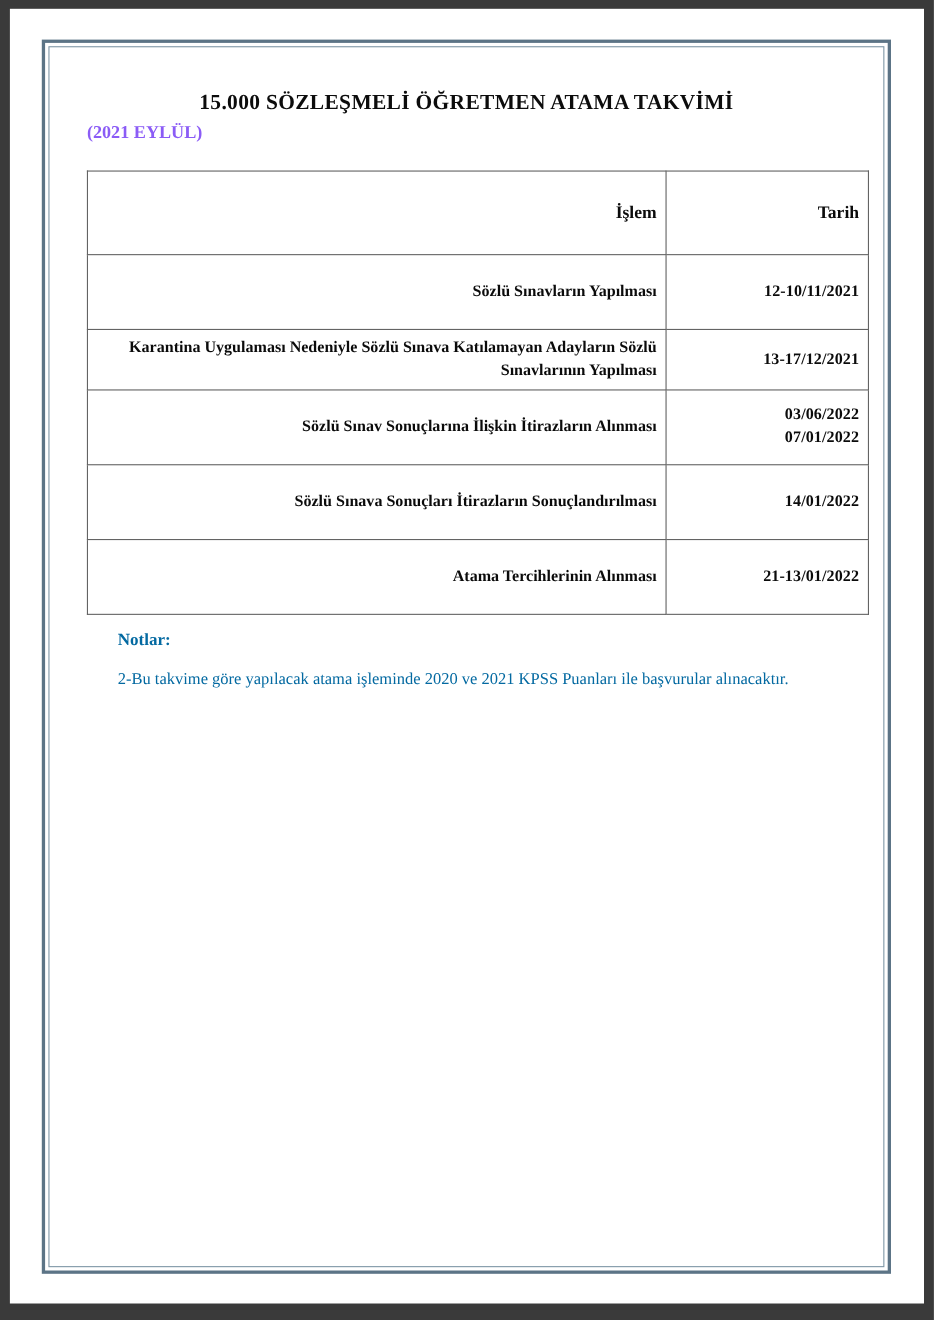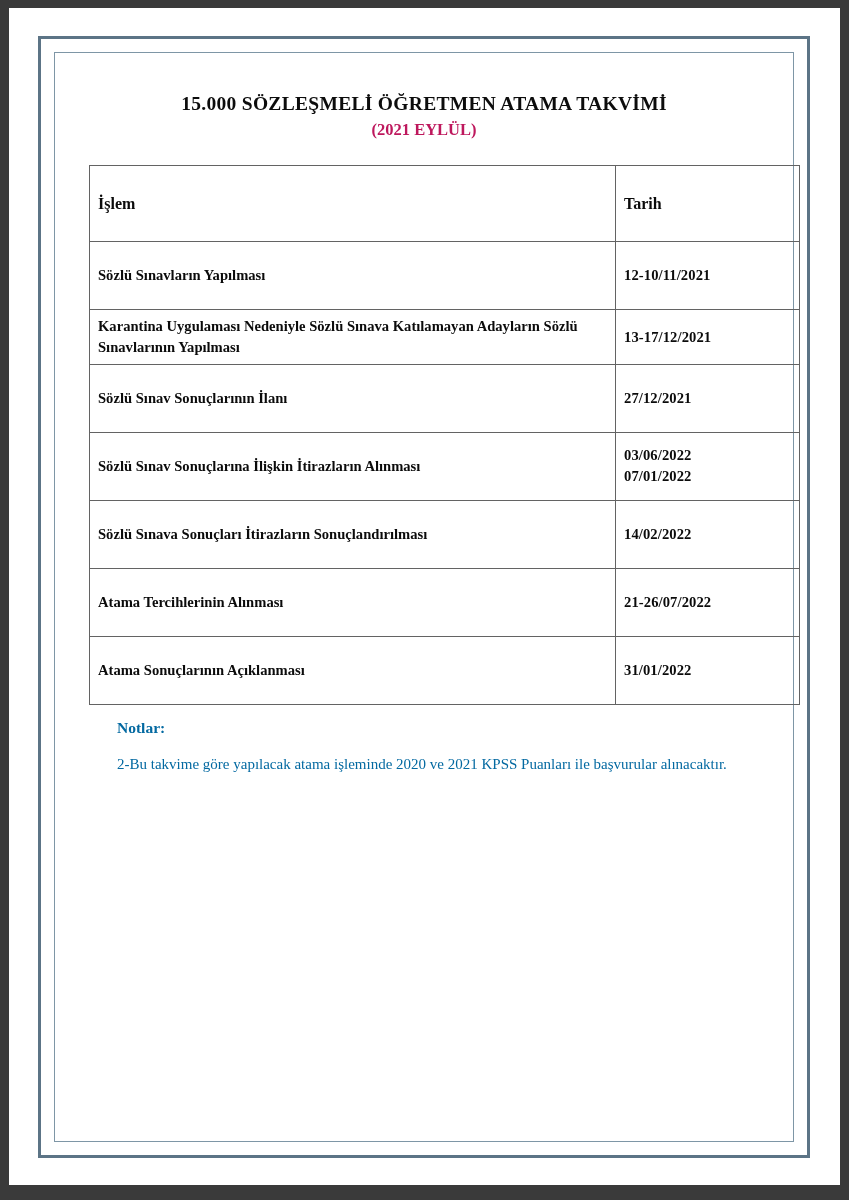--- a/index.html
+++ b/index.html
@@ -29,21 +29,21 @@
 
   
   .page-frame {
     position: absolute;
     left: 29px;
     top: 28px;
     width: 772px;
     height: 1122px;
     border: 3px solid #5c7486;
     box-sizing: border-box;
-    padding: 13px;
+    padding: 3px;
   }
   .page-frame-inner {
     width: 100%;
     height: 100%;
     border: 1px solid #7e96a6;
     box-sizing: border-box;
     position: relative;
   }
 
   .doc-body {
@@ -59,40 +59,39 @@
   
   .doc-title {
     text-align: center;
     font-weight: bold;
     font-size: 19.5px;
     letter-spacing: 0.3px;
     color: #0c0c0c;
     line-height: 1.32;
   }
   .doc-subtitle {
-    text-align: center;
     font-weight: bold;
     font-size: 16.5px;
-    color: #be185d;
+    color: #8b5cf6;
     line-height: 1.3;
     margin-top: 2px;
   }
 
   
   .schedule-table {
     margin-top: 25px;
     width: 710px;
     border-collapse: collapse;
     table-layout: fixed;
     color: #0b0b0b;
   }
   .schedule-table td,
   .schedule-table th {
     border: 1px solid #636363;
-    text-align: left;
+    text-align: right;
     vertical-align: middle;
     font-weight: bold;
     padding: 6px 8px;
     box-sizing: border-box;
   }
   .col-islem { width: 526px; }
   .col-tarih { width: 184px; }
 
   .schedule-table thead th {
     height: 76px;
@@ -154,39 +153,31 @@
           <tbody id="schedule-body">
               <tr class="row-tall">
                 <td class="cell-task">Sözlü Sınavların Yapılması</td>
                 <td class="cell-date">12-10/11/2021</td>
               </tr>
               <tr class="row-short">
                 <td class="cell-task">Karantina Uygulaması Nedeniyle Sözlü Sınava Katılamayan Adayların Sözlü Sınavlarının Yapılması</td>
                 <td class="cell-date">13-17/12/2021</td>
               </tr>
               <tr class="row-tall">
-                <td class="cell-task">Sözlü Sınav Sonuçlarının İlanı</td>
-                <td class="cell-date">27/12/2021</td>
-              </tr>
-              <tr class="row-tall">
                 <td class="cell-task">Sözlü Sınav Sonuçlarına İlişkin İtirazların Alınması</td>
                 <td class="cell-date">03/06/2022
 07/01/2022</td>
               </tr>
               <tr class="row-tall">
                 <td class="cell-task">Sözlü Sınava Sonuçları İtirazların Sonuçlandırılması</td>
-                <td class="cell-date">14/02/2022</td>
+                <td class="cell-date">14/01/2022</td>
               </tr>
               <tr class="row-tall">
                 <td class="cell-task">Atama Tercihlerinin Alınması</td>
-                <td class="cell-date">21-26/07/2022</td>
-              </tr>
-              <tr class="row-tall">
-                <td class="cell-task">Atama Sonuçlarının Açıklanması</td>
-                <td class="cell-date">31/01/2022</td>
+                <td class="cell-date">21-13/01/2022</td>
               </tr>
             </tbody>
         </table>
 
         <div class="notes-section">
           <div class="notes-heading">Notlar:</div>
           <div class="note-item">2-Bu takvime göre yapılacak atama işleminde 2020 ve 2021 KPSS Puanları ile başvurular alınacaktır.</div>
         </div>
 
       </div>

